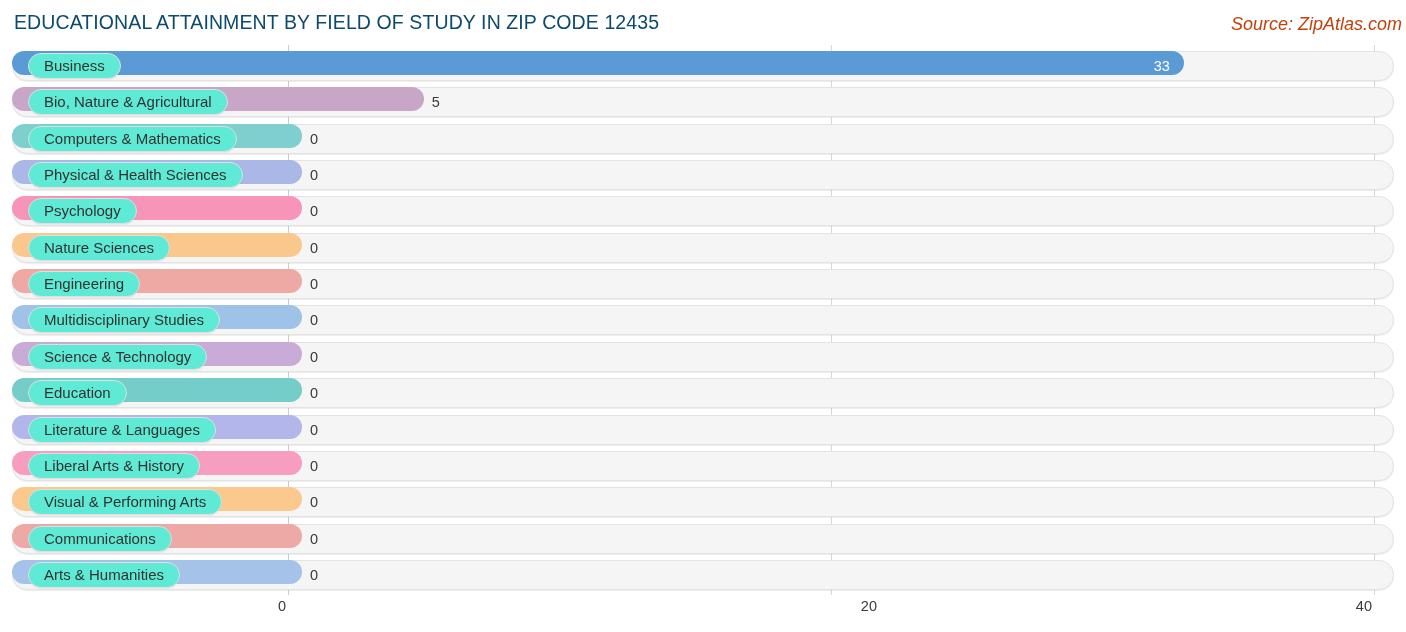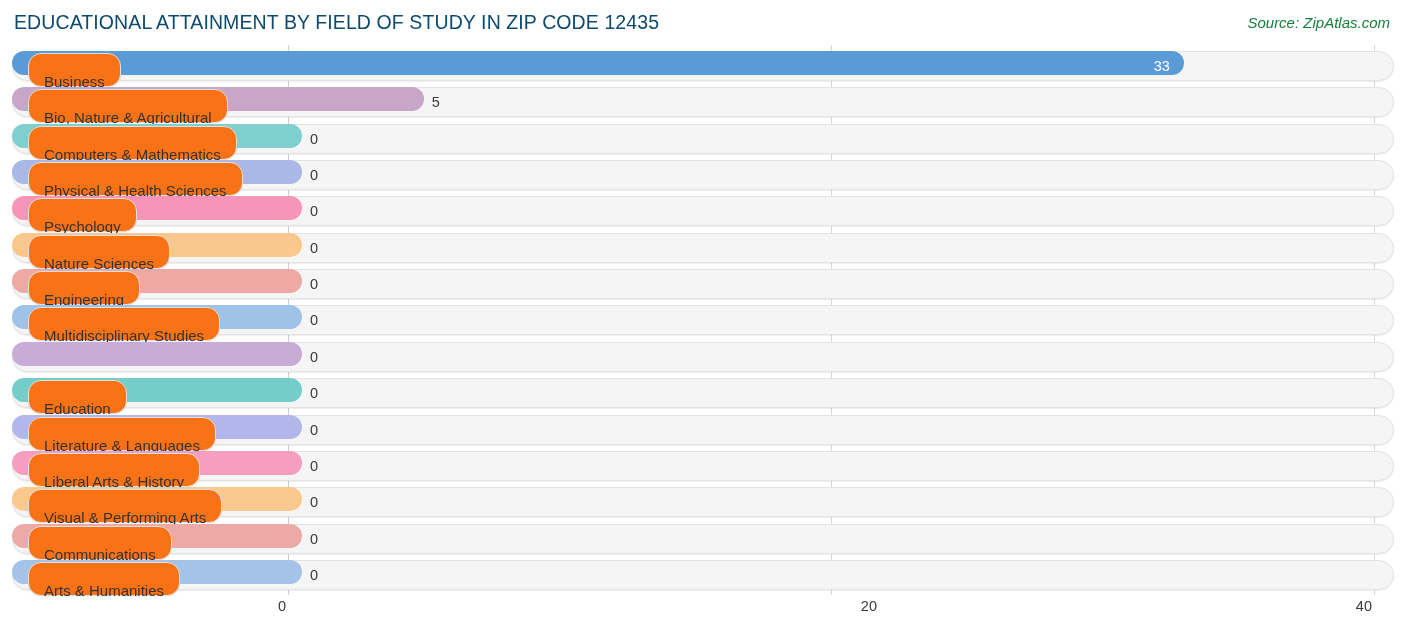--- a/index.html
+++ b/index.html
@@ -27,25 +27,25 @@
     position: absolute;
     left: 14px;
     top: 11px;
     font-size: 19.5px;
     letter-spacing: 0.1px;
     color: #0c4a6e;
     white-space: nowrap;
   }
   .chart-source {
     position: absolute;
-    right: 16px;
+    right: 4px;
     top: 14px;
-    font-size: 15px;
+    font-size: 18px;
     font-style: italic;
-    color: #15803d;
+    color: #c2410c;
     white-space: nowrap;
   }
 
   
   .plot {
     position: absolute;
     left: 0;
     top: 45px;
     width: 1406px;
     height: 550px;
@@ -102,24 +102,24 @@
     font-size: 14.5px;
     color: #3a3a3a;
     white-space: nowrap;
   }
   .cat-pill {
     position: absolute;
     left: 16px;
     top: 2px;
     height: 26px;
     box-sizing: border-box;
-    background: #f97316;
+    background: #5eead4;
     border: 1px solid #e0e0e0;
     border-radius: 13px;
-    padding: 16px 15px;
+    padding: 0 15px;
     line-height: 24px;
     font-size: 15px;
     color: #333333;
     white-space: nowrap;
     box-shadow: 0 1px 1px rgba(0,0,0,0.05);
   }
 
   
   .axis {
     position: absolute;
@@ -194,20 +194,21 @@
     </div>
     <div class="row" style="top: 260.45px;">
       <div class="track"></div>
       <div class="bar" style="width: 290px; background: rgb(159, 194, 232);"></div>
       <div class="cat-pill">Multidisciplinary Studies</div>
       <div class="bar-value-out" style="left: 298px;">0</div>
     </div>
     <div class="row" style="top: 296.8px;">
       <div class="track"></div>
       <div class="bar" style="width: 290px; background: rgb(201, 171, 216);"></div>
+      <div class="cat-pill">Science &amp; Technology</div>
       <div class="bar-value-out" style="left: 298px;">0</div>
     </div>
     <div class="row" style="top: 333.15px;">
       <div class="track"></div>
       <div class="bar" style="width: 290px; background: rgb(116, 205, 201);"></div>
       <div class="cat-pill">Education</div>
       <div class="bar-value-out" style="left: 298px;">0</div>
     </div>
     <div class="row" style="top: 369.5px;">
       <div class="track"></div>

